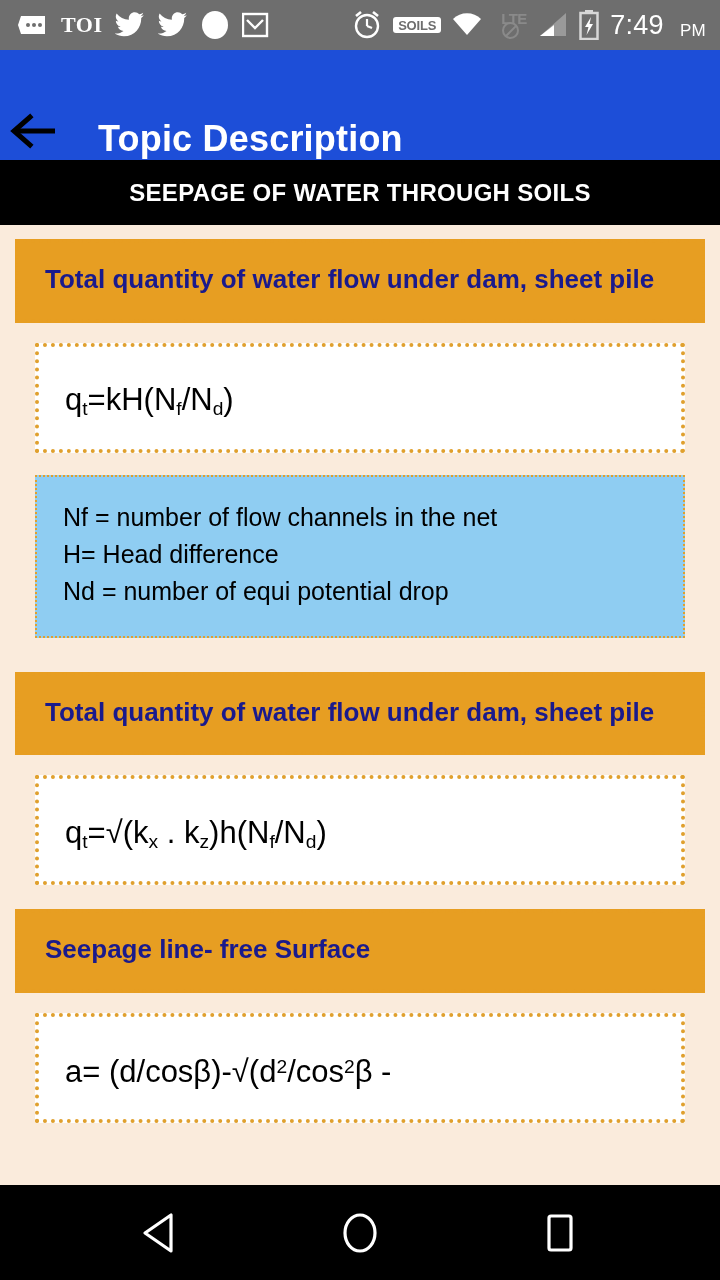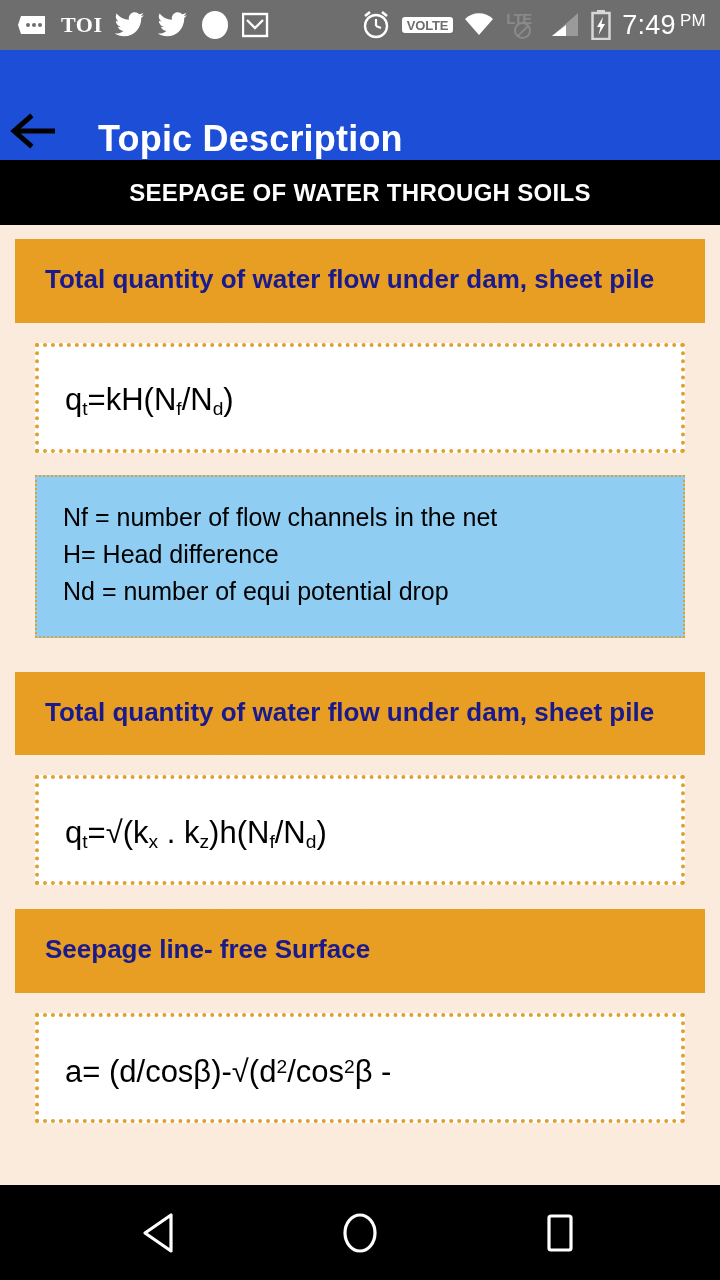--- a/index.html
+++ b/index.html
@@ -70,21 +70,21 @@
     font-size: 15px;
     font-weight: 700;
     letter-spacing: -0.5px;
     line-height: 1;
     width: 34px;
     height: 28px;
     display: inline-block;
   }
   .lte-dim .lte-label {
     position: absolute;
-    top: 0; left: 1px;
+    top: 0; left: 8px;
   }
   .lte-dim .lte-slash {
     position: absolute;
     bottom: 0;
     left: 9px;
     width: 17px;
     height: 17px;
     border: 2px solid #8A8A8A;
     border-radius: 50%;
   }
@@ -97,22 +97,22 @@
     background: #8A8A8A;
     transform: rotate(-45deg);
   }
   .clock-text {
     color: #FFFFFF;
     font-size: 27px;
     font-weight: 400;
     letter-spacing: 0.3px;
     line-height: 1;
     display: flex;
-    align-items: flex-start;
-    gap: 4px;
+    align-items: flex-end;
+    gap: 16px;
   }
   .clock-text .ampm { font-size: 17px; }
 
   
   .app-bar {
     flex: 0 0 110px;
     background: #1d4ed8;
     display: flex;
     align-items: flex-end;
     padding: 0 4px;
@@ -259,21 +259,21 @@
     <div class="status-right">
       <span class="sb-icon">
         <svg width="30" height="30" viewBox="0 0 30 30">
           <circle cx="15" cy="16" r="11" fill="none" stroke="#FFFFFF" stroke-width="2.4"></circle>
           <line x1="15" y1="16" x2="15" y2="9" stroke="#FFFFFF" stroke-width="2.2"></line>
           <line x1="15" y1="16" x2="20" y2="18" stroke="#FFFFFF" stroke-width="2.2"></line>
           <line x1="4" y1="6" x2="9" y2="2" stroke="#FFFFFF" stroke-width="2.6"></line>
           <line x1="26" y1="6" x2="21" y2="2" stroke="#FFFFFF" stroke-width="2.6"></line>
         </svg>
       </span>
-      <span class="volte-badge">VOLTE</span>
+      <span class="volte-badge">SOILS</span>
       <span class="sb-icon">
         <svg width="30" height="24" viewBox="0 0 30 24">
           <path d="M15 22 L1 6 A20 20 0 0 1 29 6 Z" fill="#FFFFFF"></path>
         </svg>
       </span>
       <span class="lte-dim">
         <span class="lte-label">LTE</span>
         <span class="lte-slash"></span>
       </span>
       <span class="sb-icon">

